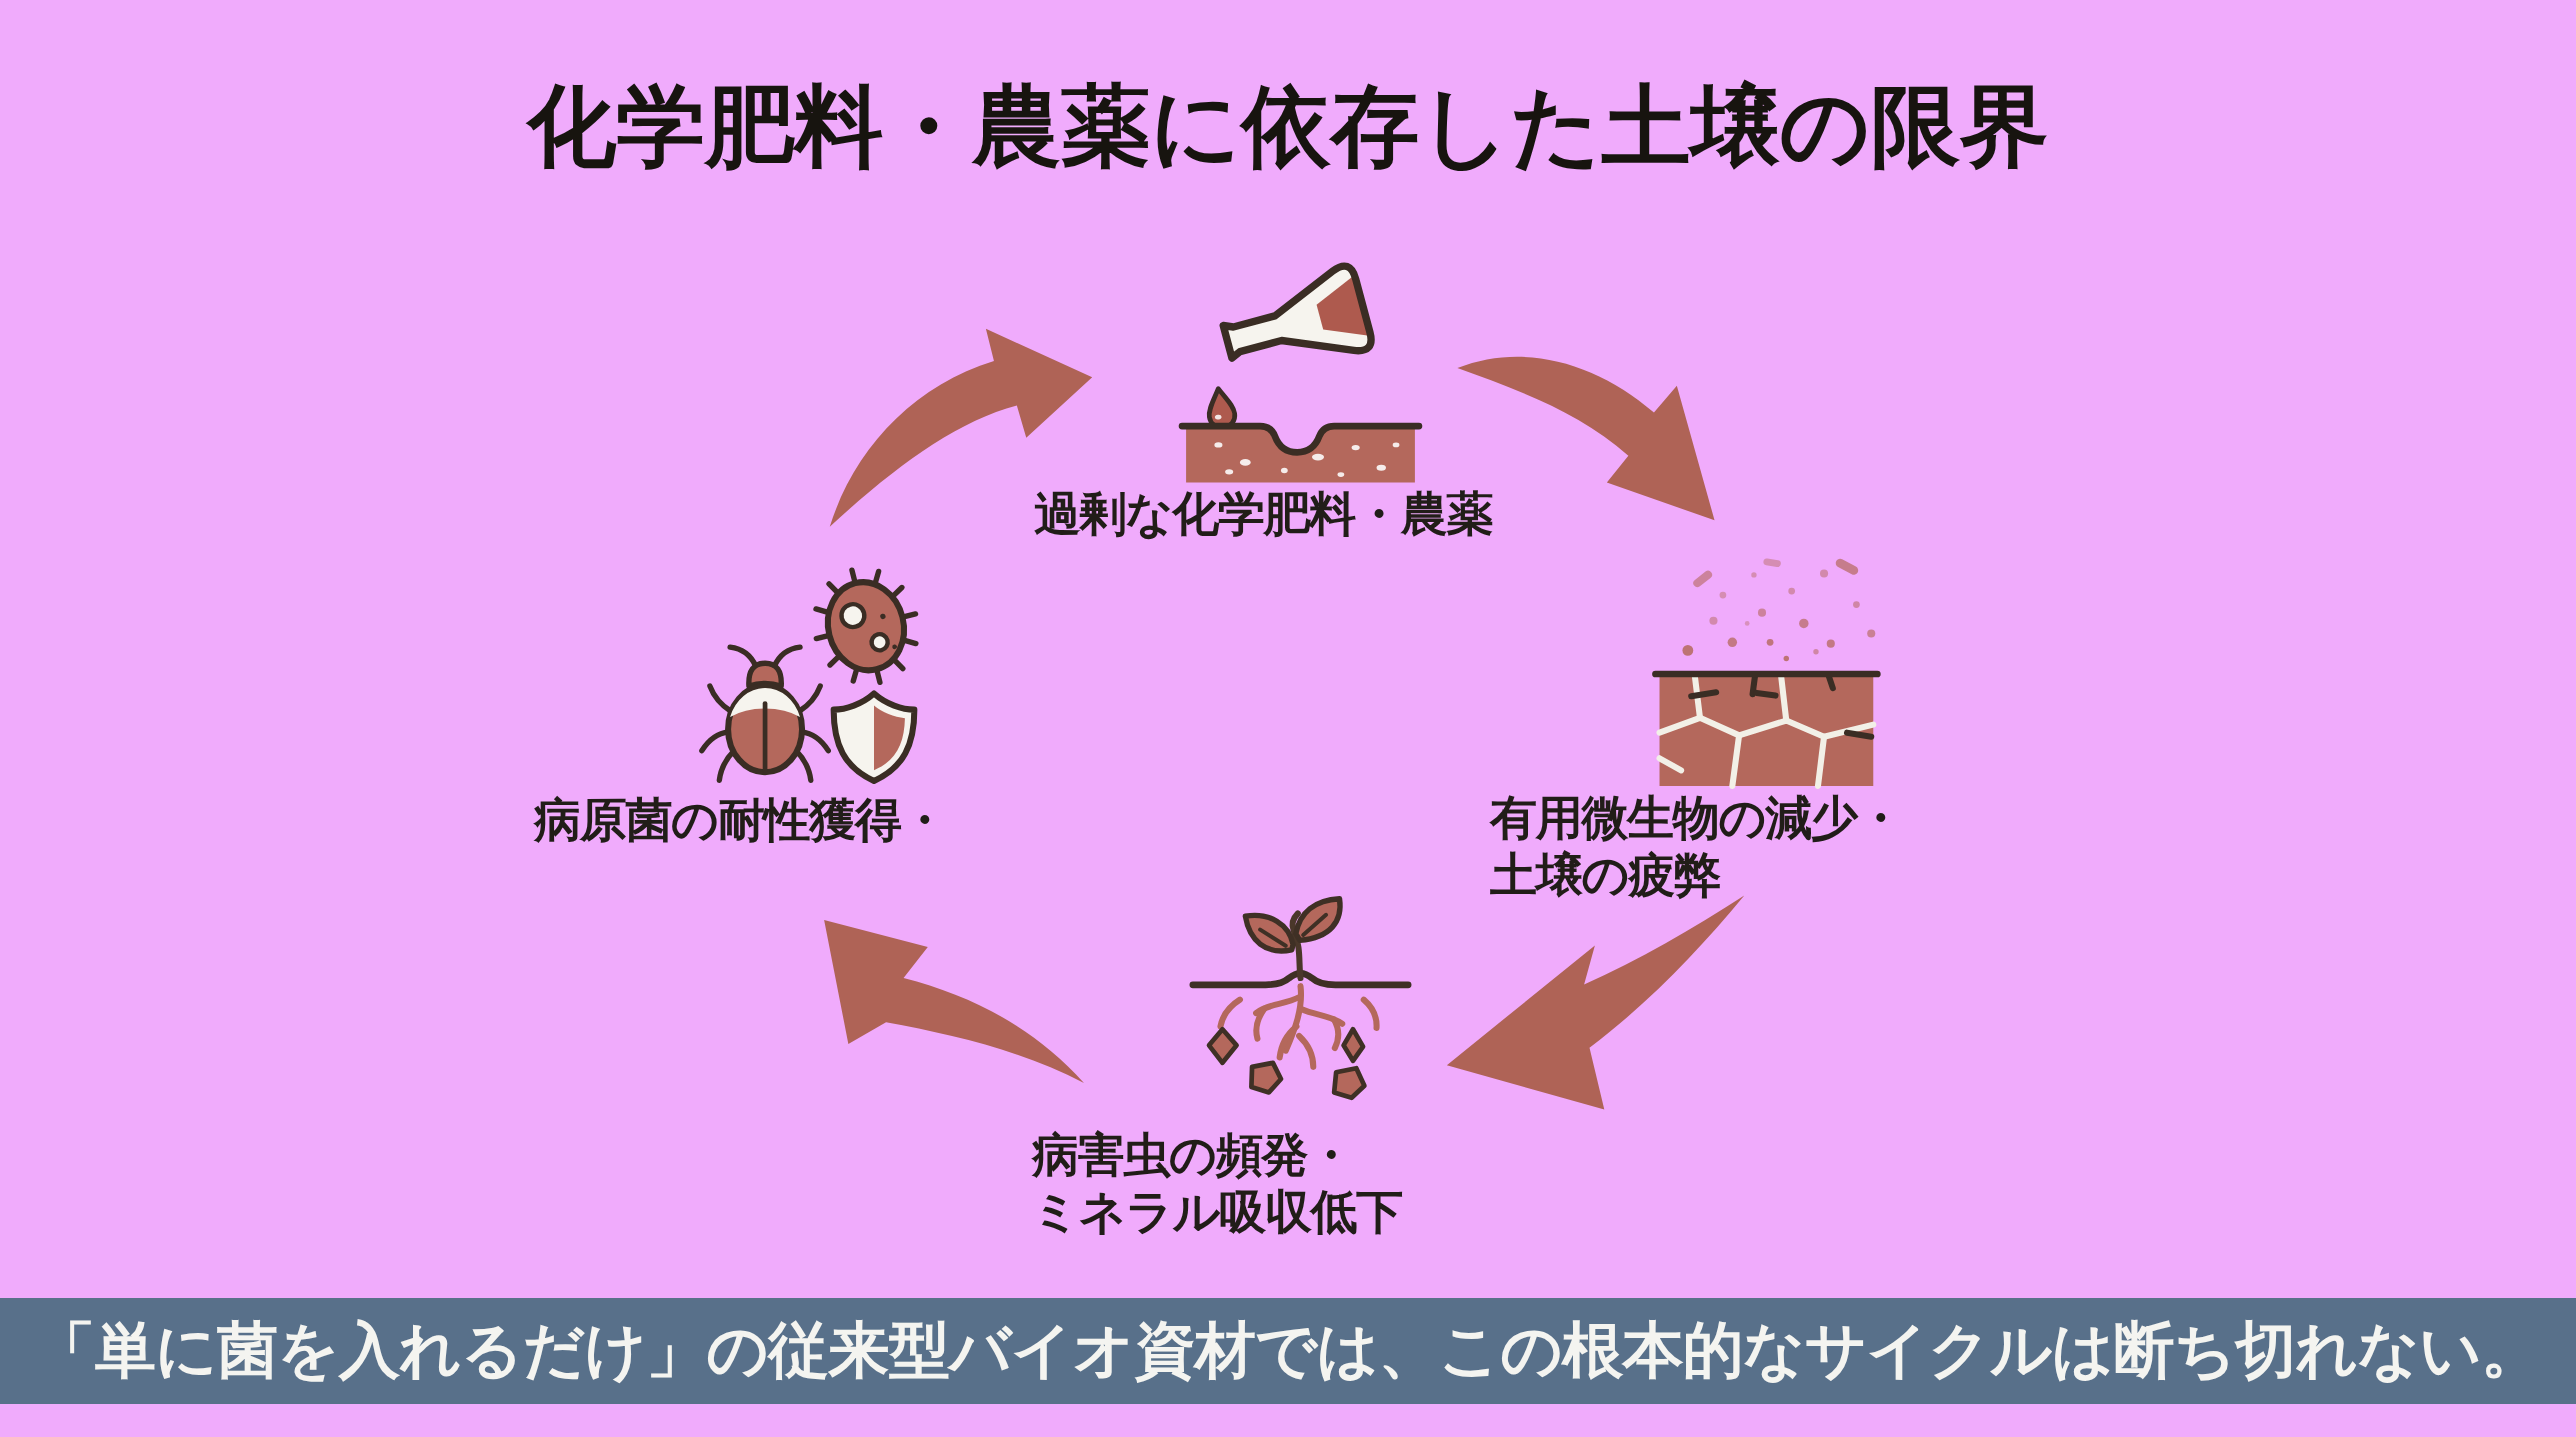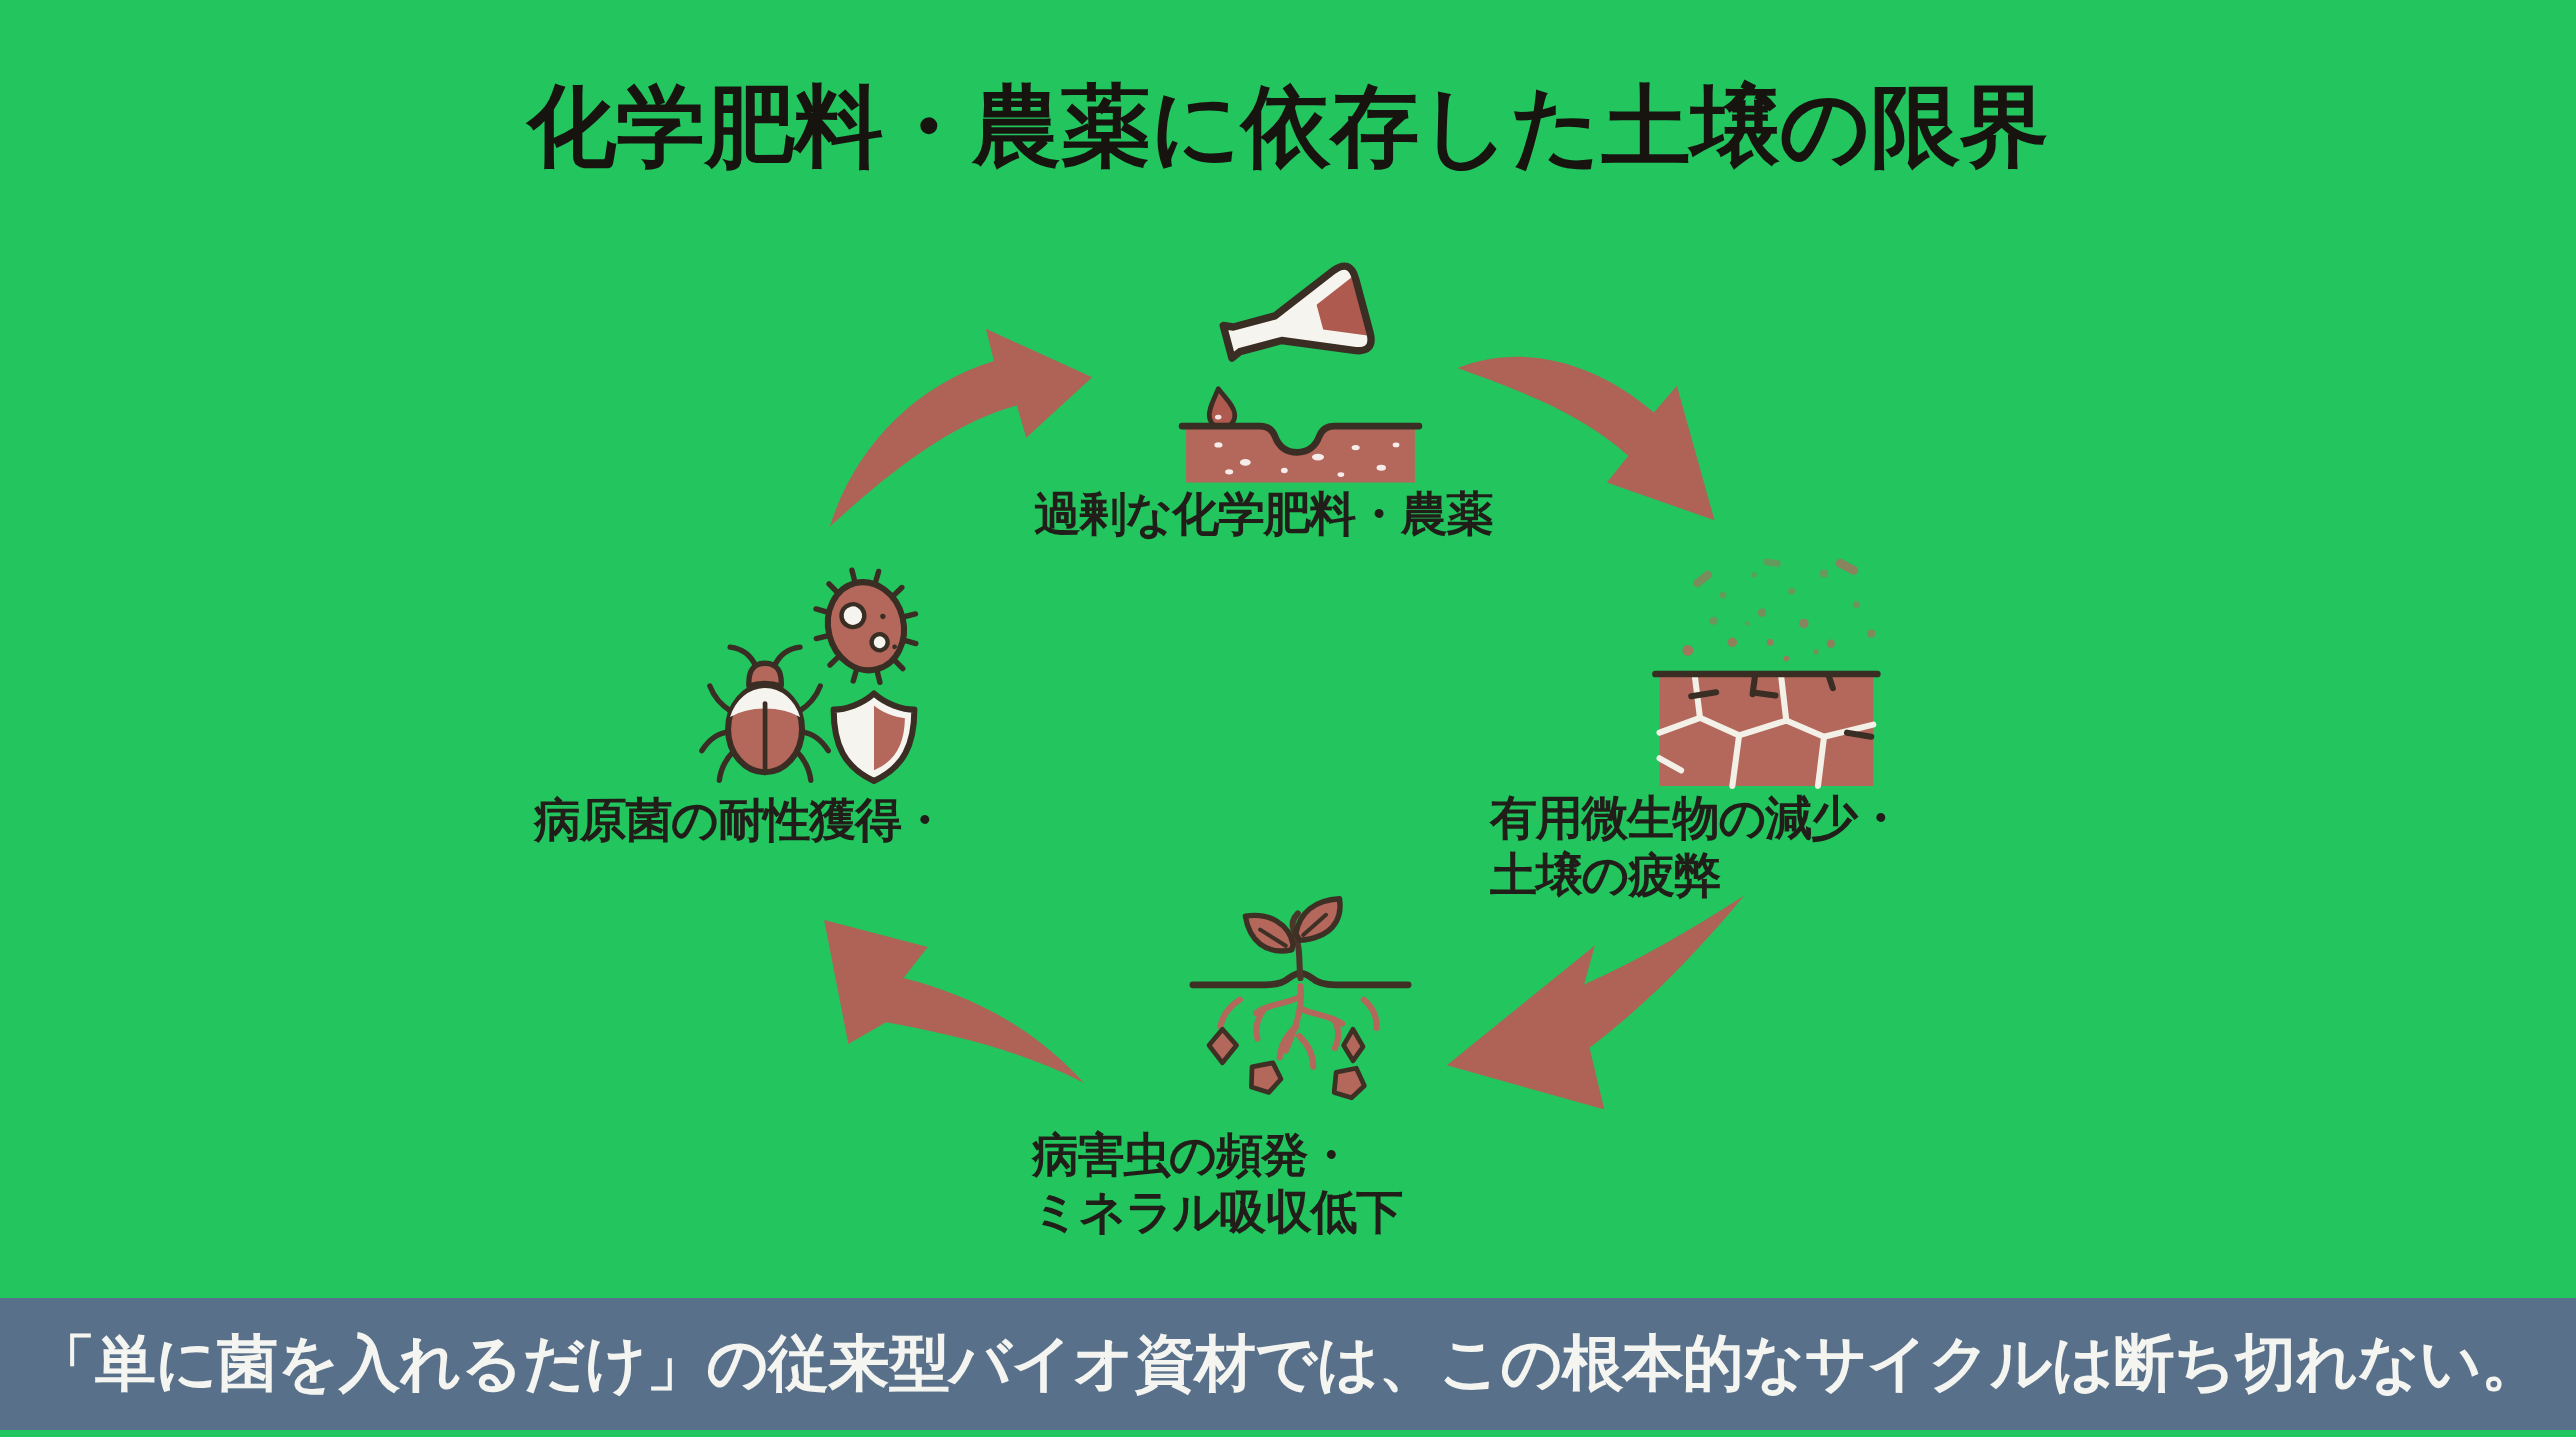--- a/index.html
+++ b/index.html
@@ -1,33 +1,33 @@
 <!DOCTYPE html>
 <html style="font-size:10.8px"><head>
 <meta charset="utf-8">
 <style>
   html,body{margin:0;padding:0;background:#f3f1e9;}
   .stage{
     position:relative;width:2576px;height:1438px;overflow:hidden;
-    background:#22c55e;
+    background:#f0abfc;
     font-family:"Liberation Sans","DejaVu Sans",sans-serif;
     color:#211d18;
   }
   .abs{position:absolute;}
   .title{
     left:0;top:67px;width:2576px;text-align:center;
     font-size:89px;font-weight:800;letter-spacing:0px;color:#17140f;
   }
   .node-label{
     text-align:left;font-size:47px;font-weight:800;line-height:1.21;
     letter-spacing:-1.3px;color:#211d18;white-space:nowrap;
   }
   .node-label span{display:block;}
   .footer{
-    left:0;top:1298px;width:2576px;height:132px;background:#58708a;
+    left:0;top:1298px;width:2576px;height:106px;background:#58708a;
     display:flex;align-items:center;justify-content:center;
   }
   .footer-text{
     color:#f4f4f0;font-size:61px;font-weight:700;letter-spacing:-0.7px;
     text-align:center;white-space:nowrap;
   }
   svg{display:block;overflow:visible;}
 </style>
 </head>
 <body>

